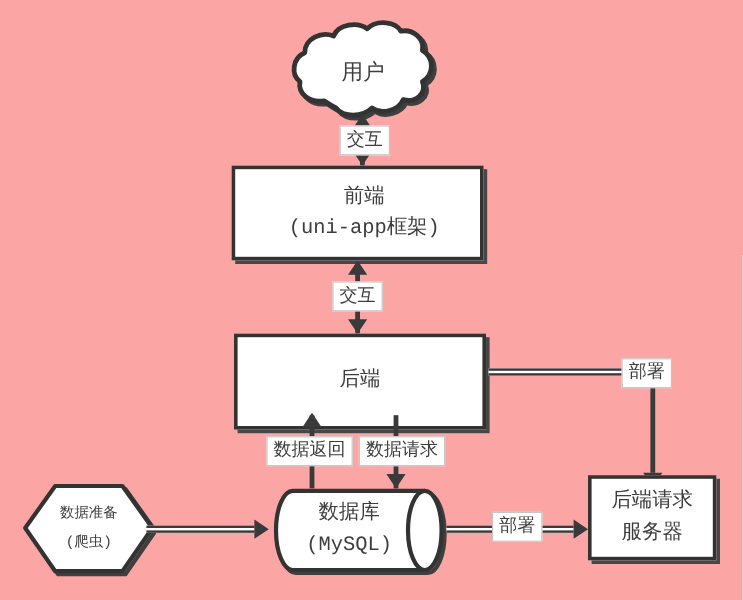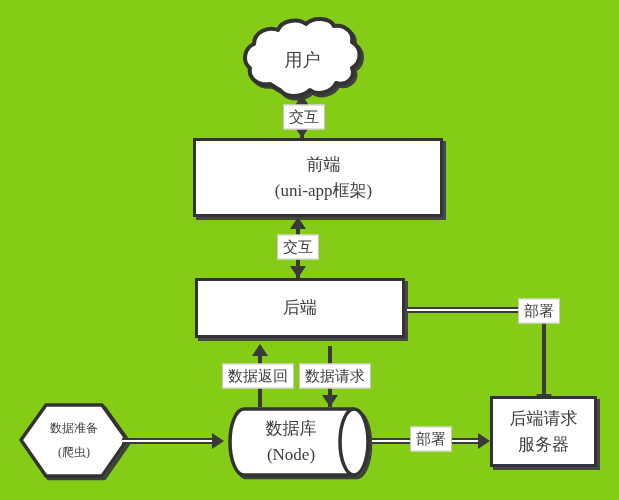--- a/index.html
+++ b/index.html
@@ -1,28 +1,28 @@
 <!DOCTYPE html>
 <html><head>
 <meta charset="utf-8">
 <style>
   html,body{margin:0;padding:0;background:#ffffff;}
   #canvas{
-    position:relative;width:619px;height:500px;background:#84cc16;overflow:hidden;
-    font-family:Liberation Serif, serif;color:#3d3d3d;
+    position:relative;width:619px;height:500px;background:#fca5a5;overflow:hidden;
+    font-family:Liberation Mono, monospace;color:#3d3d3d;
   }
   
   .nodebox{
     position:absolute;box-sizing:border-box;background:#ffffff;
     border:3px solid #333333;box-shadow:3px 3px 0 0 #474747;
     display:flex;flex-direction:column;align-items:center;justify-content:center;
     text-align:center;font-size:17px;line-height:26px;color:#3d3d3d;
   }
-  #frontend-box{left:193px;top:138px;width:250px;height:79px;padding-left:11px;}
-  #backend-box{left:195px;top:278px;width:210px;height:60px;}
+  #frontend-box{left:193px;top:138px;width:210px;height:79px;padding-left:11px;}
+  #backend-box{left:195px;top:278px;width:210px;height:80px;}
   #server-box{left:490px;top:396px;width:107px;height:71px;}
   
   .shape{position:absolute;}
   #cloud-shape{left:240px;top:16px;}
   #hexagon-shape{left:18px;top:402px;}
   #cylinder-shape{left:226px;top:402px;}
   .shape-text{
     position:absolute;display:flex;flex-direction:column;align-items:center;justify-content:center;
     text-align:center;color:#3d3d3d;pointer-events:none;
   }
@@ -108,21 +108,21 @@
     <g transform="translate(2.5,2.5)" fill="none" stroke="#3f3f3f" stroke-width="3.5" stroke-linejoin="round">
       <path d="M 128,7 H 18 A 14,33 0 0 0 18,73 H 128"></path>
       <ellipse cx="128" cy="40" rx="14" ry="33"></ellipse>
     </g>
     <path d="M 128,7 H 18 A 14,33 0 0 0 18,73 H 128 A 14,33 0 0 0 128,7 Z" fill="#ffffff" stroke="none"></path>
     <path d="M 128,7 H 18 A 14,33 0 0 0 18,73 H 128" fill="none" stroke="#333333" stroke-width="3.5" stroke-linejoin="round"></path>
     <ellipse cx="128" cy="40" rx="14" ry="33" fill="#ffffff" stroke="#333333" stroke-width="3.5"></ellipse>
   </svg>
   <div id="cylinder-text" class="shape-text">
     <div>数据库</div>
-    <div>(Node)</div>
+    <div>(MySQL)</div>
   </div>
 
   <div class="dline" style="left:372px;top:438px;width:106px;"></div>
   <div class="ah ah-right" style="left:478px;top:433px;"></div>
   <div class="edge-label" style="left:431px;top:439px;">部署</div>
 
   <div id="server-box" class="nodebox">
     <div>后端请求</div>
     <div>服务器</div>
   </div>

